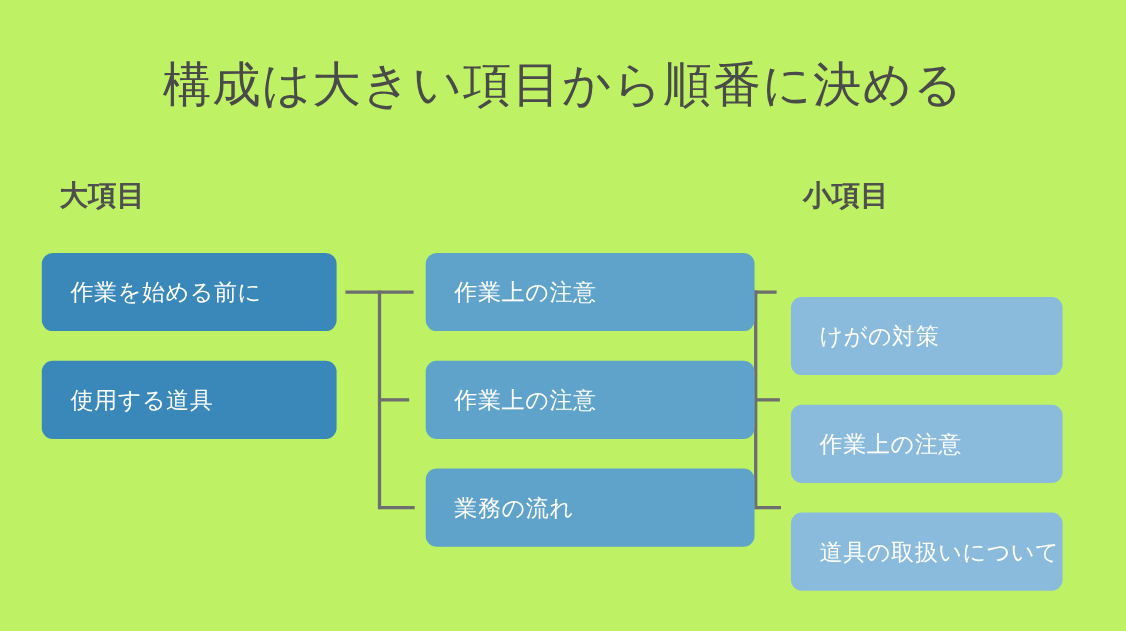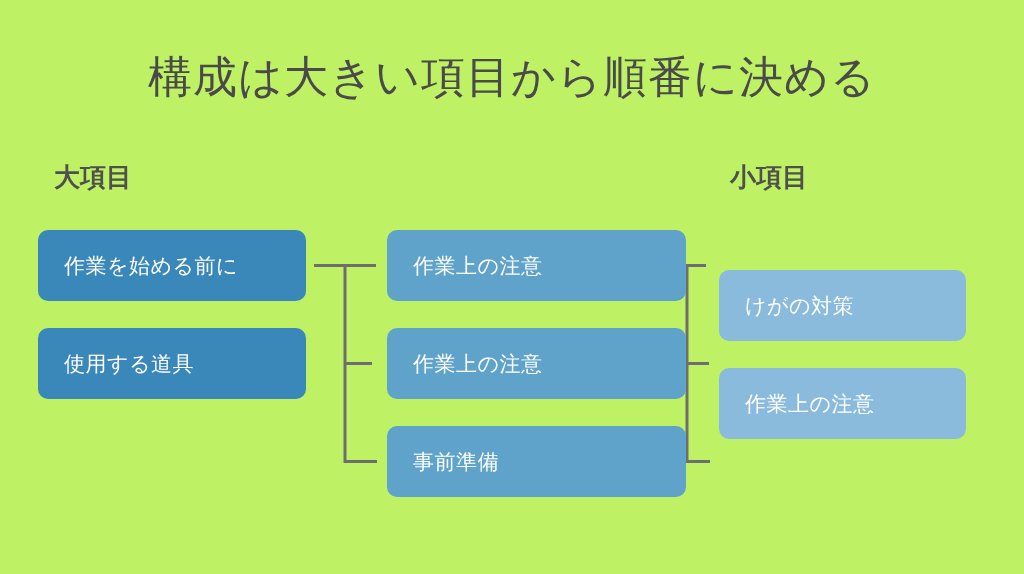--- a/index.html
+++ b/index.html
@@ -84,18 +84,19 @@
       <path d="M687 363.5 H709"></path>
       <path d="M687 461.5 H710"></path>
     </g>
   </svg>
 
   <div class="box col0 row0">作業を始める前に</div>
   <div class="box col0 row1">使用する道具</div>
 
   <div class="box col1 row0">作業上の注意</div>
   <div class="box col1 row1">作業上の注意</div>
-  <div class="box col1 row2">事前準備</div>
+  <div class="box col1 row2">業務の流れ</div>
 
   <div class="box col2 row0">けがの対策</div>
   <div class="box col2 row1">作業上の注意</div>
+  <div class="box col2 row2">道具の取扱いについて</div>
 
 </div>
 
 </body></html>

